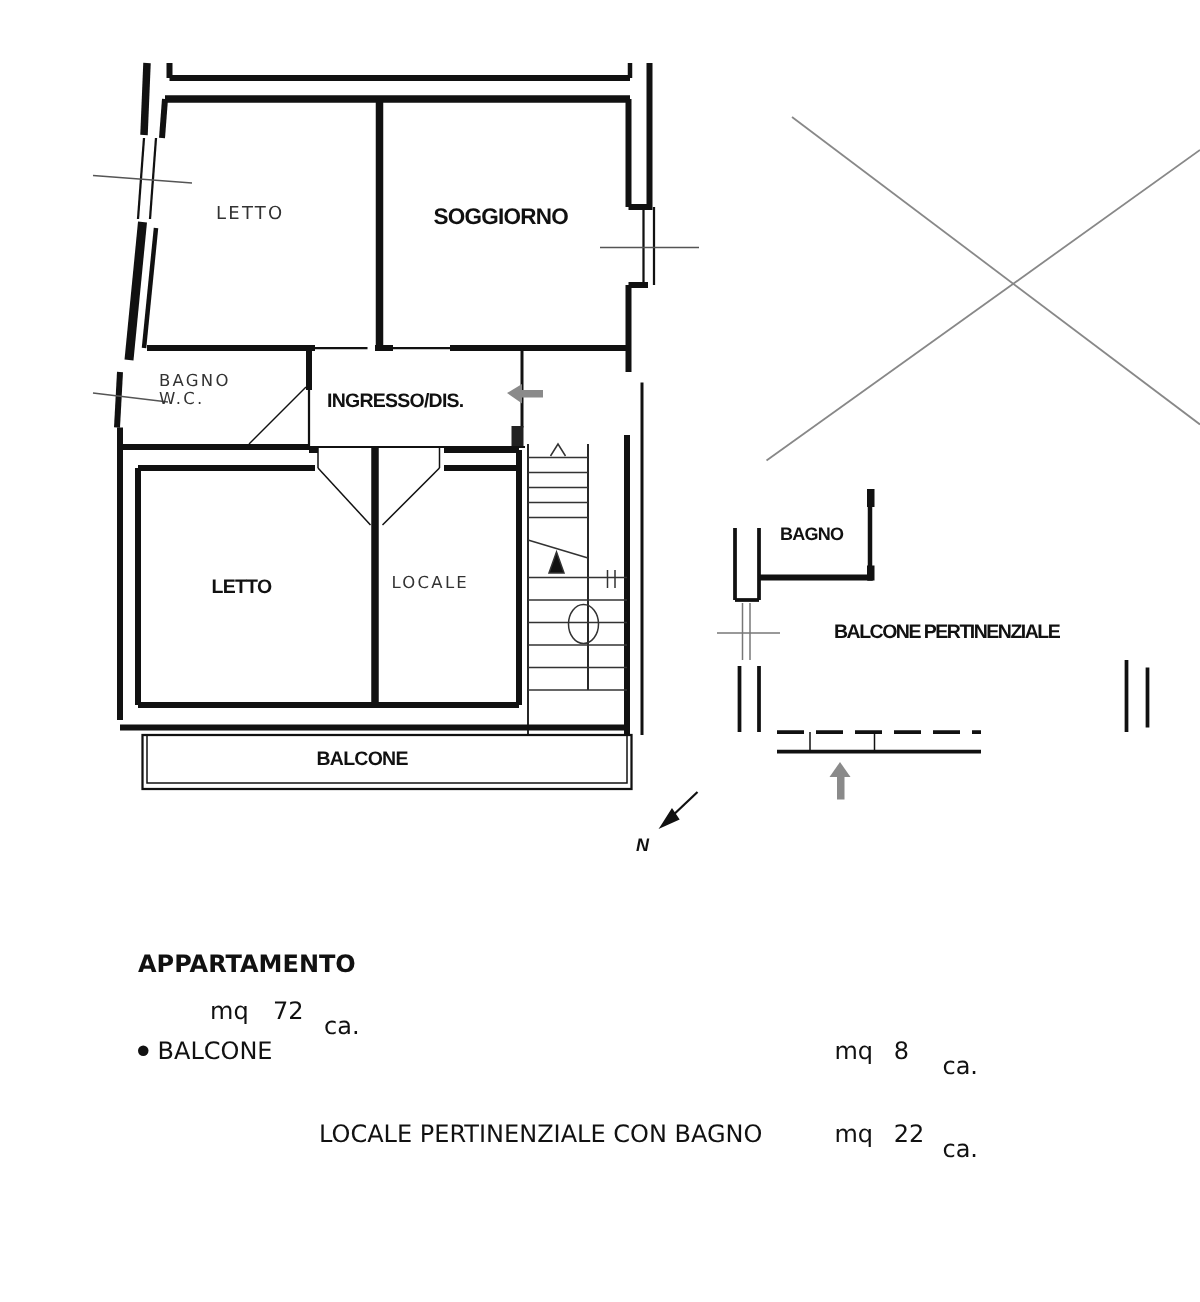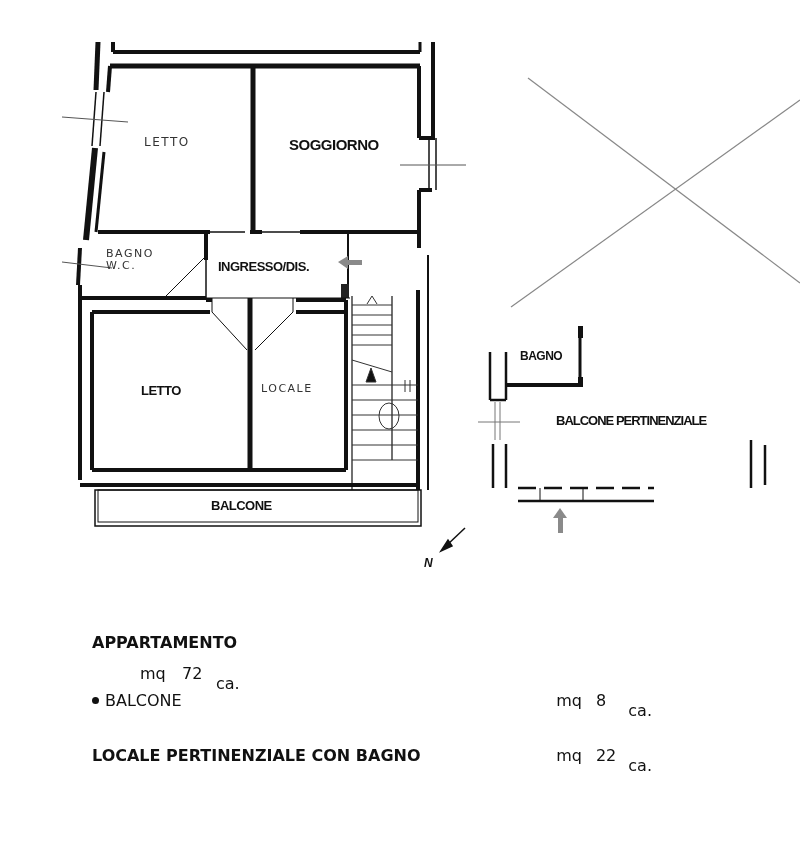--- a/index.html
+++ b/index.html
@@ -11,21 +11,21 @@
   .north-label { position: absolute; left: 424px; top: 556px; font-family: "Liberation Sans", sans-serif; font-weight: bold; font-style: italic; font-size: 12px; }
   .legend { position: absolute; left: 92px; top: 633px; width: 560px; font-family: "DejaVu Sans", sans-serif; font-size: 16px; }
   .legend .heading { font-weight: bold; font-size: 16px; margin-bottom: 8px; }
   .legend .row { display: flex; height: 27px; align-items: center; }
   .legend .row .label { width: 441px; }
   .legend .row .unit { width: 42px; margin-left: 48px; }
   .legend .row .val { width: 28px; text-align: left; }
   .legend .row .ca { margin-left: 6px; margin-top: 20px; }
   .legend .bullet { display: inline-block; width: 7px; height: 7px; background: #111; border-radius: 50%; margin-right: 6px; vertical-align: middle; position: relative; top: -1px; }
   .legend .spacer { height: 28px; }
-  .legend .bold { font-weight: bold; }
+  .legend .bold { font-weight: normal; text-align: right; }
 </style>
 </head>
 <body>
 
 <svg id="plan" viewBox="0 0 800 600" xmlns="http://www.w3.org/2000/svg">
 
   <g stroke="#111" fill="none">
     <line x1="113" y1="42" x2="113" y2="52" stroke-width="4"></line>
     <line x1="113" y1="52" x2="420" y2="52" stroke-width="4"></line>
     <line x1="420" y1="42" x2="420" y2="52" stroke-width="3"></line>

